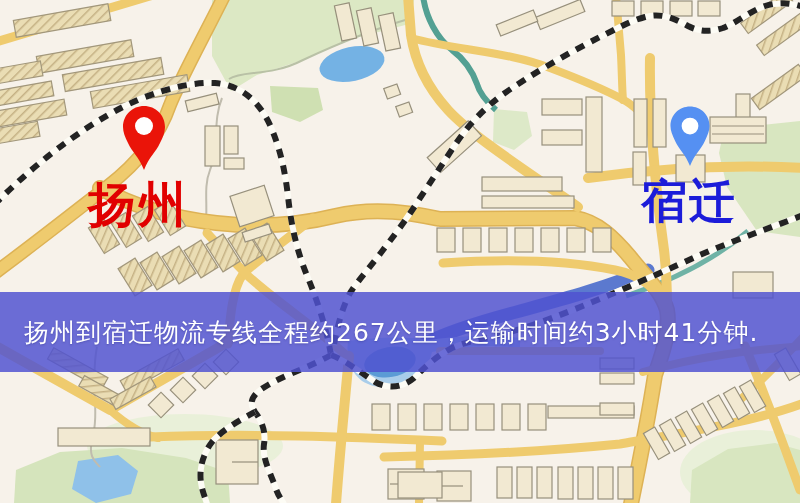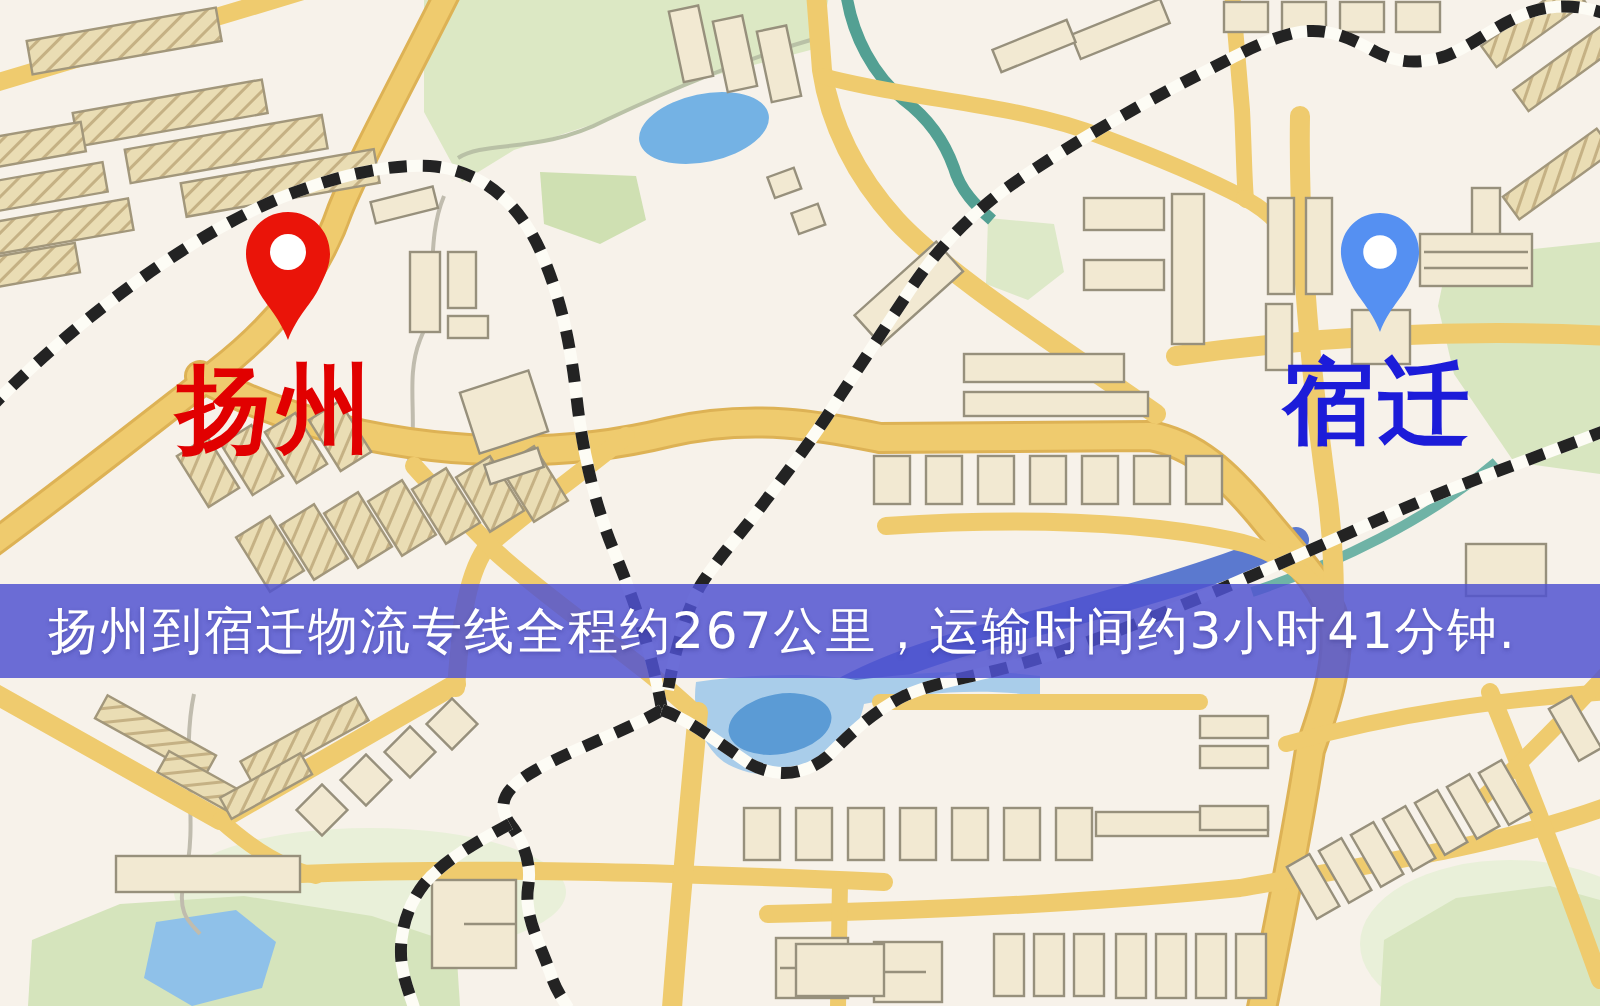--- a/index.html
+++ b/index.html
@@ -11,21 +11,21 @@
   .casing{fill:none;stroke:#ddb255;stroke-linecap:round;stroke-linejoin:round;}
   .rail-bed{fill:none;stroke:#fdfcf5;stroke-width:6;}
   .rail-dash{fill:none;stroke:#232323;stroke-width:6;stroke-dasharray:9 8;}
   .bld rect,.bld polygon{fill:#f2e9d2;stroke:#97907c;stroke-width:1.2;}
   .bld-striped rect{fill:url(#hatch);stroke:#a2977b;stroke-width:1.2;}
   .bld-line{stroke:#97907c;stroke-width:1.2;}
   .stream{fill:none;stroke:#c0bcae;stroke-width:2;}
   .pin-label{font-weight:bold;letter-spacing:2px;
              font-family:"DejaVu Sans","Liberation Sans",sans-serif;}
   
-  .banner{position:absolute;left:0;top:292px;width:800px;height:47px;
+  .banner{position:absolute;left:0;top:292px;width:800px;height:80px;
           background:rgba(80,82,208,0.84);display:flex;align-items:center;
           box-sizing:border-box;padding-left:24px;}
   .banner span{color:#fff;font-size:25px;letter-spacing:1px;white-space:nowrap;
                text-shadow:0 1px 2px rgba(40,40,120,.35);}
 </style>
 </head>
 <body>
 
 <div class="screen">
 <svg width="800" height="503" viewBox="0 0 800 503" xmlns="http://www.w3.org/2000/svg">

